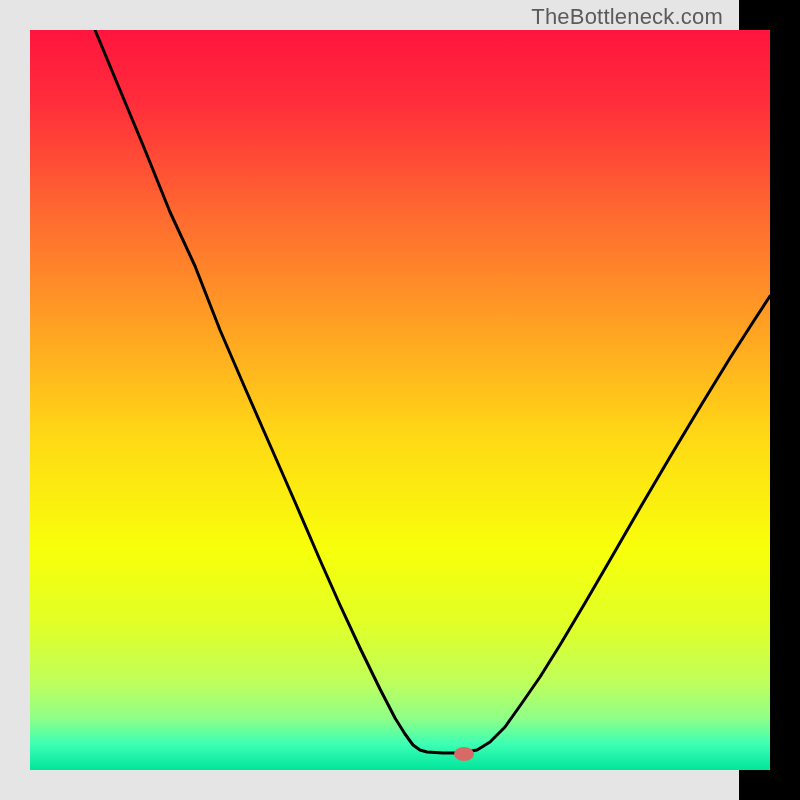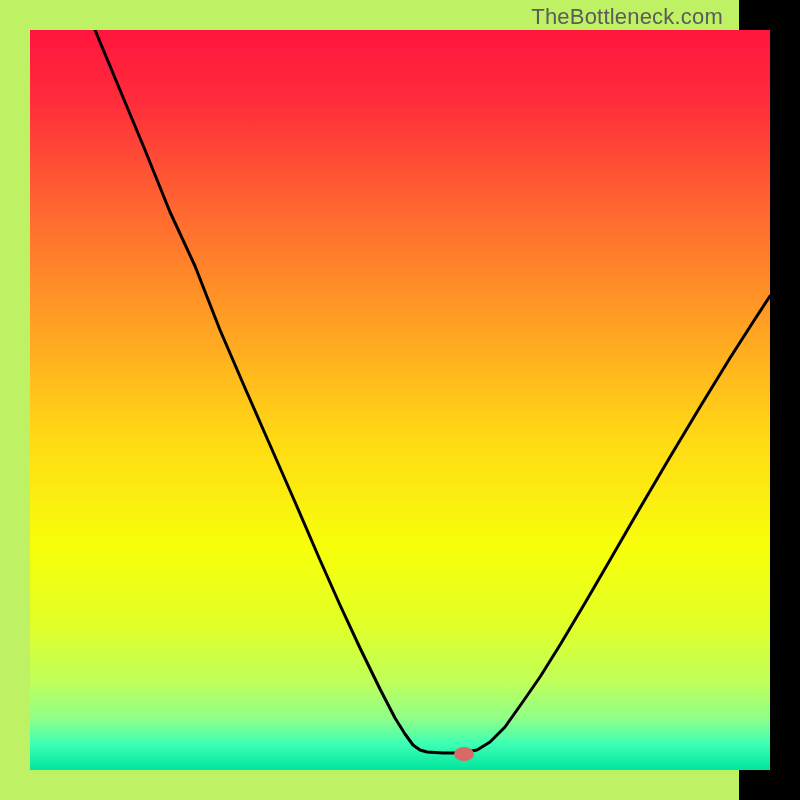--- a/index.html
+++ b/index.html
@@ -7,21 +7,21 @@
     padding: 0;
     width: 800px;
     height: 800px;
     background: #000;
     overflow: hidden;
   }
   .frame {
     position: relative;
     width: 739px;
     height: 800px;
-    background: #bef264;
+    background: #e5e5e5;
   }
   .watermark {
     position: absolute;
     top: 4px;
     right: 16px;
     font-family: Arial, Helvetica, sans-serif;
     font-size: 22px;
     color: #5b5b5b;
     letter-spacing: 0.2px;
     z-index: 10;

